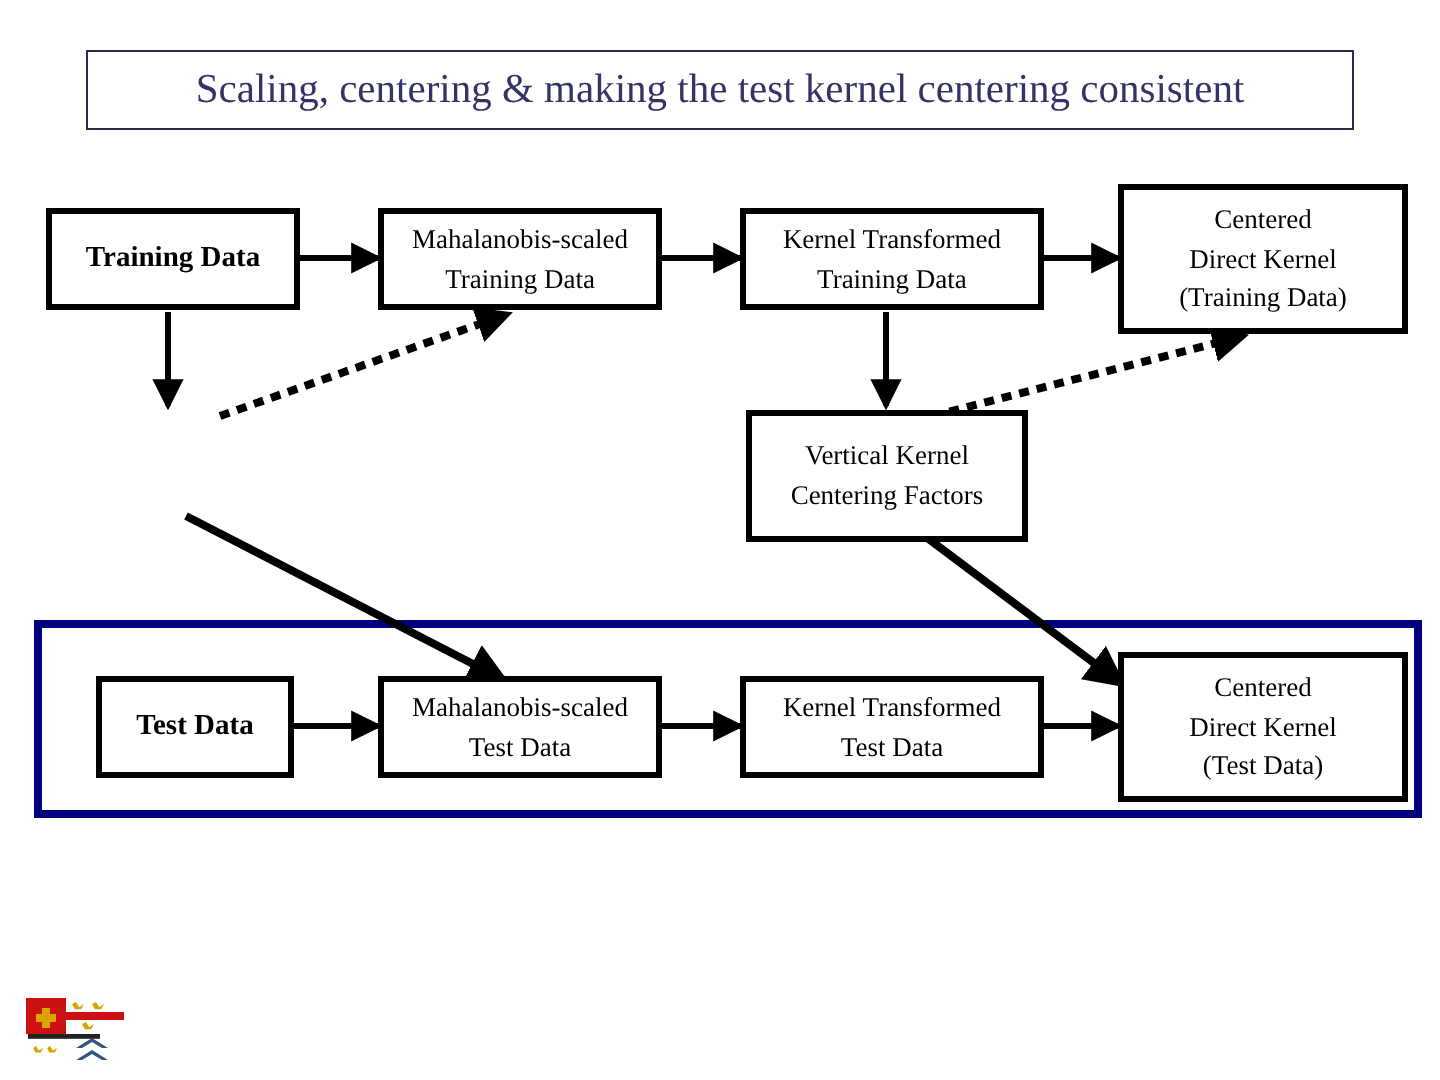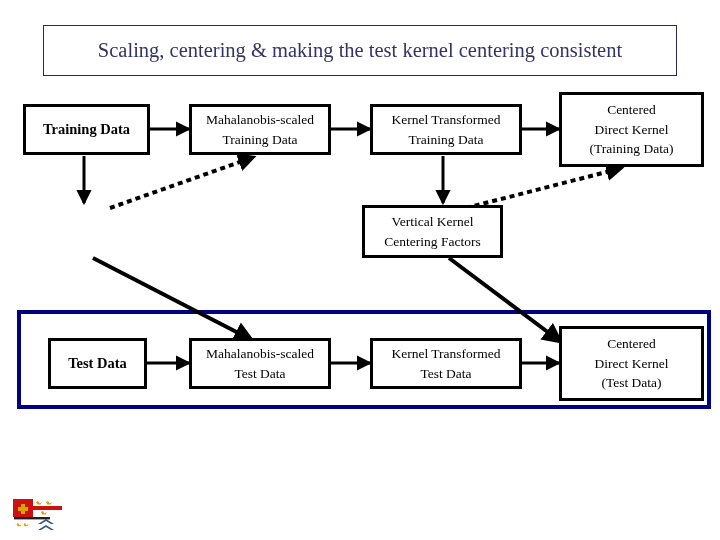--- a/index.html
+++ b/index.html
@@ -15,21 +15,21 @@
     overflow: hidden;
     font-family: "Liberation Serif", "DejaVu Serif", serif;
   }
 
   
   .title-box {
     position: absolute;
     left: 43px;
     top: 25px;
     width: 634px;
-    height: 51px;
+    height: 40px;
     border: 1px solid #2a2a4a;
     box-sizing: border-box;
     display: flex;
     align-items: center;
     justify-content: center;
     background: #ffffff;
   }
   .title-text {
     font-family: "Liberation Serif", "DejaVu Serif", serif;
     font-size: 20.5px;
@@ -137,21 +137,21 @@
 
   <div class="node" style="left:370px; top:104px; width:152px; height:51px;">
     <span class="lines">Kernel Transformed<br>Training Data</span>
   </div>
 
   <div class="node" style="left:559px; top:92px; width:145px; height:75px;">
     <span class="lines">Centered<br>Direct Kernel<br>(Training Data)</span>
   </div>
 
 
-  <div class="node" style="left:362px; top:205px; width:141px; height:53px;">
+  <div class="node" style="left:373px; top:205px; width:141px; height:66px;">
     <span class="lines">Vertical Kernel<br>Centering Factors</span>
   </div>
 
   <div class="node bold" style="left:48px; top:338px; width:99px; height:51px;">
     <span class="lines">Test Data</span>
   </div>
 
   <div class="node" style="left:189px; top:338px; width:142px; height:51px;">
     <span class="lines">Mahalanobis-scaled<br>Test Data</span>
   </div>

